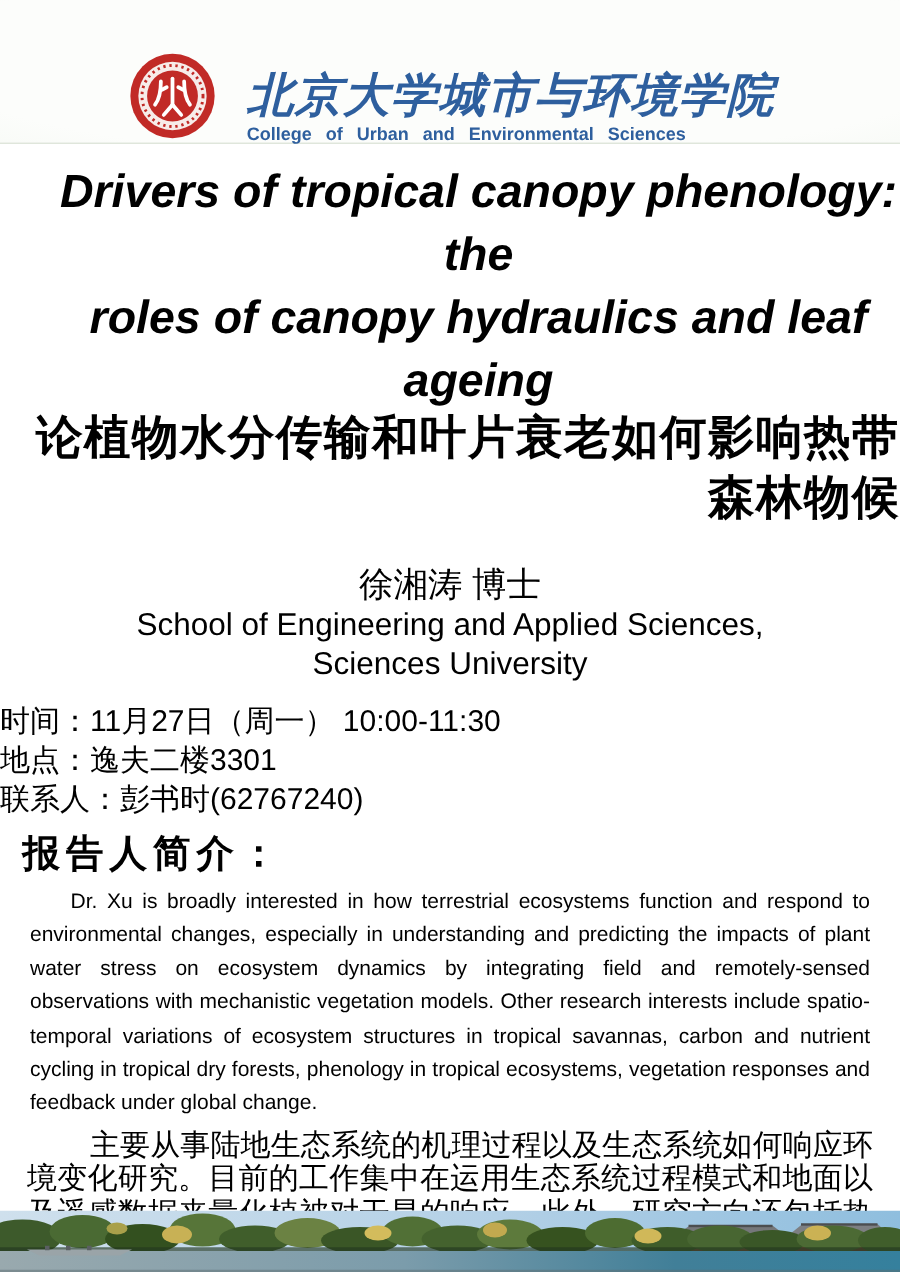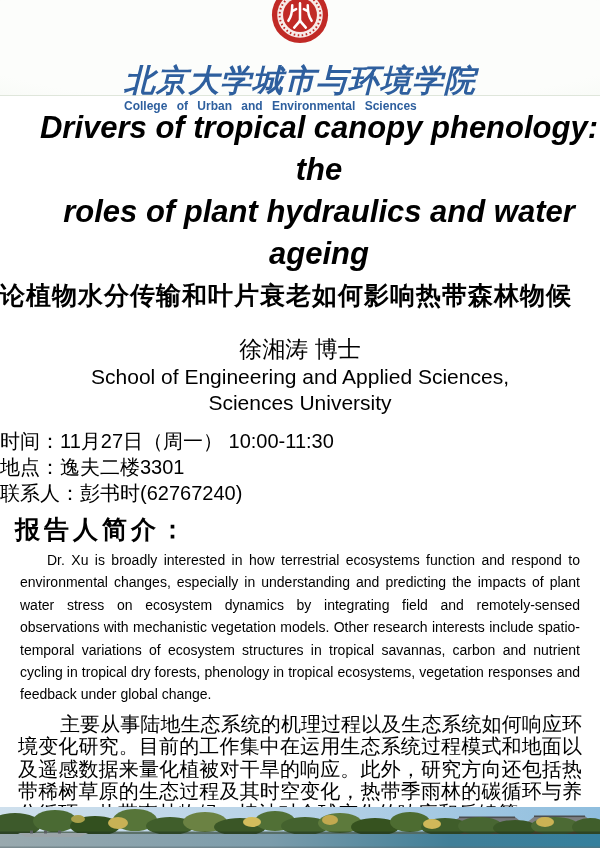--- a/index.html
+++ b/index.html
@@ -9,26 +9,25 @@
     margin:0 auto;
     background:#ffffff;
     overflow:hidden;
     font-family:"Liberation Sans",sans-serif;
     color:#000;
   }
   
   .header{
     height:95px;
     display:flex;
-    align-items:center;
+    align-items:flex-end;
     justify-content:center;
     gap:19px;
     background:radial-gradient(ellipse 130% 160% at 50% 40%, #fcfdfb 45%, #edf3ea 85%, #e7eee4 100%);
     border-bottom:1px solid #dfe6db;
-    flex-direction:column;
   }
   .seal{width:62px;height:62px;flex:0 0 auto;}
   .org-block{display:flex;flex-direction:column;line-height:1;}
   .org-cn{
     font-family:"Liberation Serif",serif;
     font-style:italic;
     font-weight:700;
     font-size:31px;
     letter-spacing:1px;
     color:#2e5f9e;
@@ -44,25 +43,26 @@
   .title-en{
     margin-top:11px;
     text-align:center;
     font-size:31px;
     font-weight:700;
     font-style:italic;
     line-height:42px;
     padding-left:38px;
   }
   .title-cn{
-    text-align:left;
-    font-size:25px;
+    text-align:right;
+    font-size:31px;
     font-weight:700;
     line-height:40px;
     letter-spacing:1px;
+    font-family:Liberation Mono, monospace;
   }
   
   .speaker{margin-top:20px;text-align:center;}
   .speaker-name{font-size:23px;line-height:29px;}
   .speaker-aff{font-size:21px;line-height:26px;}
   
   .details{
     margin-top:12px;
     text-align:left;
     font-weight:400;
@@ -123,21 +123,21 @@
       </g>
     </svg>
     <div class="org-block">
       <div class="org-cn">北京大学城市与环境学院</div>
       <div class="org-en">College of Urban and Environmental Sciences</div>
     </div>
   </div>
 
   <div class="title-en">
     <div>Drivers of tropical canopy phenology: the</div>
-    <div>roles of plant hydraulics and water ageing</div>
+    <div>roles of canopy hydraulics and leaf ageing</div>
   </div>
   <div class="title-cn">论植物水分传输和叶片衰老如何影响热带森林物候</div>
 
   <div class="speaker">
     <div class="speaker-name">徐湘涛 博士</div>
     <div class="speaker-aff">School of Engineering and Applied Sciences,</div>
     <div class="speaker-aff">Sciences University</div>
   </div>
 
   <div class="details">

